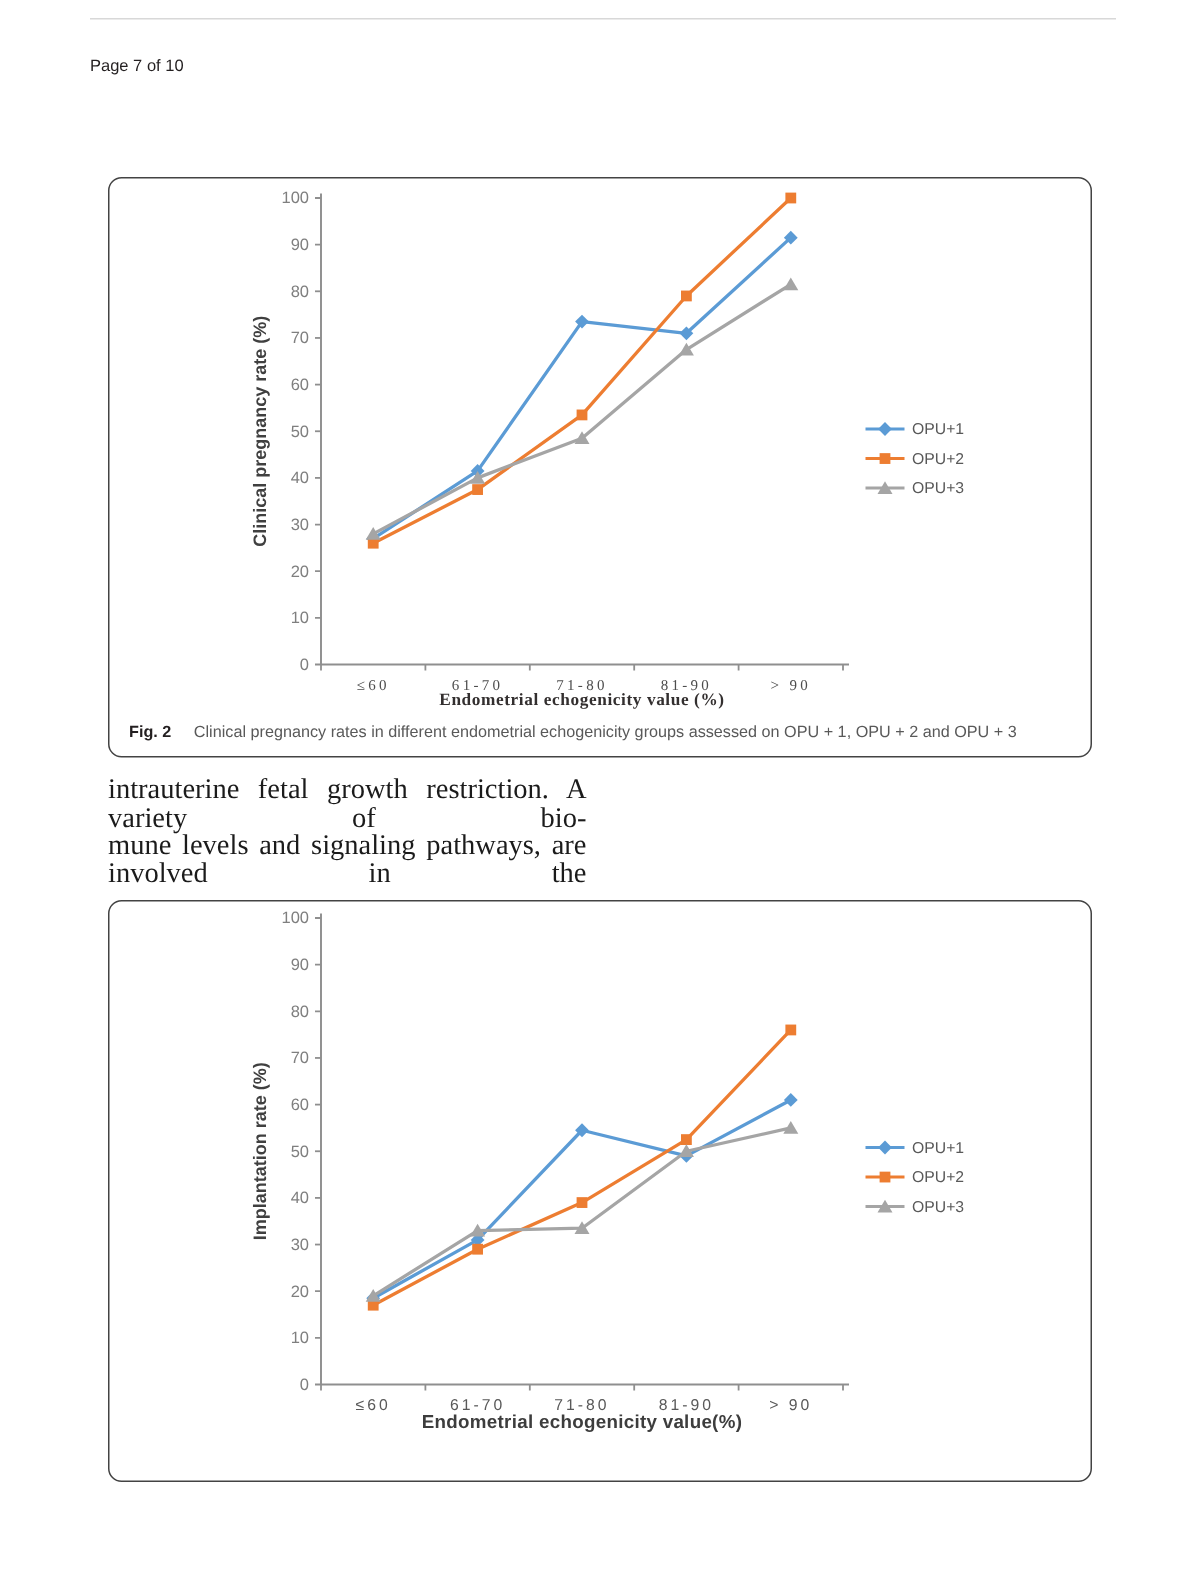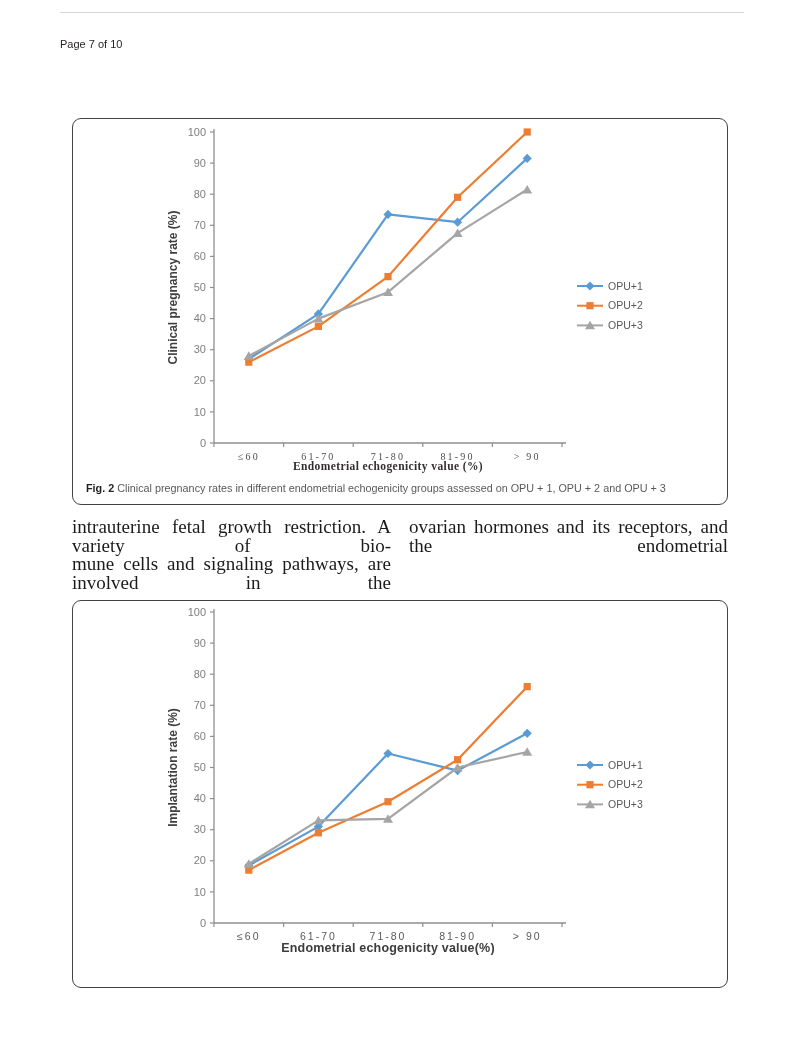--- a/index.html
+++ b/index.html
@@ -14,21 +14,21 @@
   .pg-header { position:absolute; left:60px; right:58px; top:38px; display:flex; justify-content:space-between; font-size:11px; color:#231f20; }
   .pg-header .it { font-style:italic; }
   .pg-header .cite { margin-left:30px; font-style:normal; }
 
   
   .figure-box { position:absolute; left:72px; width:656px; border:1px solid #434343; border-radius:9px; background:#fff; }
   .fig2 { top:118px; height:387px; }
   .fig3 { top:600px; height:388px; }
   .figure-box svg { position:absolute; left:0; top:0; }
   .caption { position:absolute; left:13px; right:13px; bottom:9px; font-size:10.8px; line-height:13px; color:#595959; }
-  .cap-label { font-weight:bold; color:#231f20; margin-right:3px; }
+  .cap-label { font-weight:bold; color:#231f20; margin-right:15px; }
 
   
   text { font-family:"Liberation Sans", sans-serif; }
   .ytick { font-size:11px; fill:#7f7f7f; }
   .ytitle { font-size:12px; font-weight:bold; fill:#404040; }
   .legtxt { font-size:10.5px; fill:#595959; }
   .c1 .xlab { font-family:"Liberation Serif", serif; font-size:10px; letter-spacing:2.2px; fill:#4d4d4d; }
   .c1 .xtitle { font-family:"Liberation Serif", serif; font-size:11.5px; font-weight:bold; fill:#332f2f; letter-spacing:0.4px; }
   .c2 .xlab { font-size:10.5px; letter-spacing:2px; fill:#595959; }
   .c2 .xtitle { font-size:12.5px; font-weight:bold; fill:#3d3d3d; letter-spacing:0.2px; }
@@ -133,25 +133,24 @@
           <text x="535" y="209.9" class="legtxt">OPU+3</text>
         </g>
       </svg>
     <div class="caption">
       <span class="cap-label">Fig. 2</span><span>Clinical pregnancy rates in different endometrial echogenicity groups assessed on OPU + 1, OPU + 2 and OPU + 3</span>
     </div>
   </section>
 
   <div class="col col-left">
     <div class="tl">intrauterine fetal growth restriction. A variety of bio-</div>
-    <div class="tl">mune cells and signaling pathways, are involved in the</div>
+    <div class="tl">mune levels and signaling pathways, are involved in the</div>
   </div>
 
   <div class="col col-right">
-    <div class="tl">ovarian hormones and its receptors, and the endometrial</div>
   </div>
 
   <section class="figure-box fig3">
     <svg id="chart2" class="c2" width="654" height="362">
         <g>
           <line x1="141" y1="8" x2="141" y2="322" stroke="#8f8f8f" stroke-width="1.3"></line>
           <line x1="141" y1="322" x2="493" y2="322" stroke="#8f8f8f" stroke-width="1.3"></line>
         </g>
         <g>
           <line x1="137" y1="322" x2="141" y2="322" stroke="#8f8f8f" stroke-width="1.2"></line>

